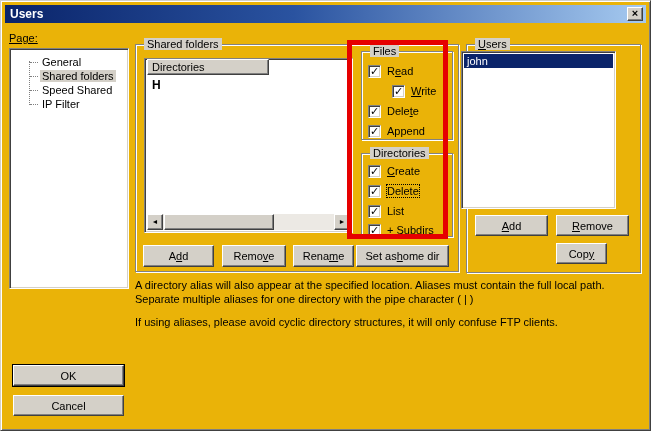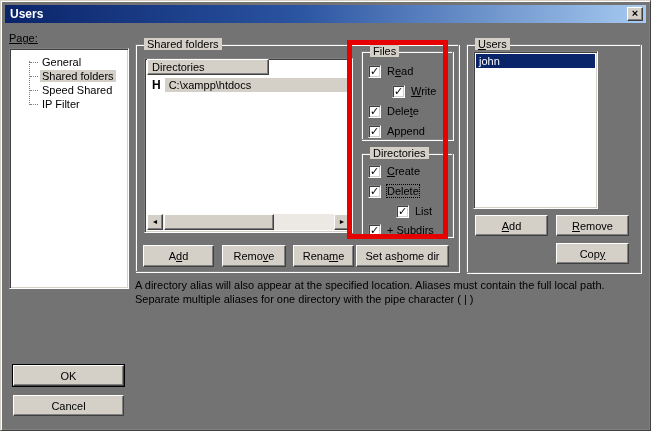--- a/index.html
+++ b/index.html
@@ -1,20 +1,20 @@
 <!DOCTYPE html>
 <html><head>
 <meta charset="utf-8">
 <style>
   * { box-sizing: border-box; margin: 0; padding: 0; }
   html,body { width:651px; height:431px; }
   body { font-family: "Liberation Sans", "DejaVu Sans", sans-serif; font-size:11px; color:#000; }
 
   .window {
-    position:relative; width:651px; height:431px; background:#737373;
+    position:relative; width:651px; height:431px; background:#eab308;
     border:1px solid; border-color:#d4d0c8 #404040 #404040 #d4d0c8;
     box-shadow: inset 1px 1px 0 #fff, inset -1px -1px 0 #808080;
     overflow:hidden;
   }
   .titlebar {
     position:absolute; left:4px; top:4px; right:4px; height:18px;
     background:linear-gradient(90deg,#0a246a 0%,#2a53a0 45%,#a6caf0 100%);
     display:flex; align-items:center; padding-left:5px;
   }
   .title-text { color:#fff; font-weight:bold; font-size:12px; letter-spacing:0; }
@@ -125,21 +125,20 @@
   <div class="group" style="left:134px; top:43px; width:324px; height:228px;">
     <span class="group-label">Shared folders</span>
   </div>
 
   <div class="sunken" style="position:absolute; left:143px; top:57px; width:209px; height:175px;">
     <div class="col-hdr" style="left:2px; width:122px;">
         <span>Directories</span>
       </div>
     <div style="position:absolute; left:2px; top:18px; right:2px; height:15px; display:flex; align-items:center;">
       <span style="font-weight:bold; font-size:12px; padding:0 4px 0 5px;">H</span>
-      <span style="flex:1; background:#d4d0c8; height:14px; line-height:14px; padding-left:4px;">C:\xampp\htdocs</span>
     </div>
     <div class="hscroll">
       <div class="sb-btn" style="left:0;">◄</div>
       <div class="sb-thumb" style="left:17px; width:110px;"></div>
       <div class="sb-btn" style="right:0;">►</div>
     </div>
   </div>
 
   <div class="group" style="left:360px; top:50px; width:92px; height:89px;">
     <span class="group-label">Files</span>
@@ -164,45 +163,46 @@
   <div class="group" style="left:360px; top:152px; width:92px; height:84px;">
     <span class="group-label">Directories</span>
     <div class="cb-row" style="top:10px;">
       <span class="cb checked"></span>
       <span class="cb-label"><u>C</u>reate</span>
     </div>
     <div class="cb-row" style="top:30px;">
       <span class="cb checked"></span>
       <span class="cb-label focus-rect">Delete</span>
     </div>
-    <div class="cb-row" style="top:50px;margin-left:28px;">
+    <div class="cb-row" style="top:50px;">
       <span class="cb checked"></span>
       <span class="cb-label">List</span>
     </div>
     <div class="cb-row" style="top:69px;">
       <span class="cb checked"></span>
       <span class="cb-label">+ S<u>u</u>bdirs</span>
     </div>
   </div>
 
   <div class="annotation-rect"></div>
 
   <div class="btn" style="left:142px; top:244px; width:71px; height:22px;">A<u>d</u>d</div>
   <div class="btn" style="left:221px; top:244px; width:64px; height:22px;">Remo<u>v</u>e</div>
   <div class="btn" style="left:292px; top:244px; width:61px; height:22px;">Rena<u>m</u>e</div>
   <div class="btn" style="left:355px; top:244px; width:93px; height:22px;">Set as <u>h</u>ome dir</div>
 
   <div class="group" style="left:465px; top:43px; width:175px; height:229px;">
     <span class="group-label"><u>U</u>sers</span>
   </div>
-  <div class="sunken" style="position:absolute; left:472px; top:50px; width:125px; height:158px;">
+  <div class="sunken" style="position:absolute; left:460px; top:50px; width:155px; height:158px;">
     <div style="position:absolute; left:2px; top:2px; right:2px; height:14px; background:#0a246a; color:#fff; line-height:14px; padding-left:3px;">john</div>
   </div>
   <div class="btn" style="left:474px; top:214px; width:73px; height:21px;"><u>A</u>dd</div>
   <div class="btn" style="left:555px; top:214px; width:73px; height:21px;"><u>R</u>emove</div>
-  <div class="btn" style="left:555px; top:242px; width:73px; height:21px;align-items:center;">Cop<u>y</u></div>
+  <div class="btn" style="left:555px; top:242px; width:51px; height:21px;align-items:center;">Cop<u>y</u></div>
 
   <div class="info-text" style="top:277px;">A directory alias will also appear at the specified location. Aliases must contain the full local path. Separate multiple aliases for one directory with the pipe character ( | )</div>
+  <div class="info-text" style="top:314px;">If using aliases, please avoid cyclic directory structures, it will only confuse FTP clients.</div>
 
   <div class="btn default" style="left:12px; top:364px; width:111px; height:21px;">OK</div>
   <div class="btn" style="left:12px; top:394px; width:111px; height:21px;">Cancel</div>
 
 </div>
 
 </body></html>

